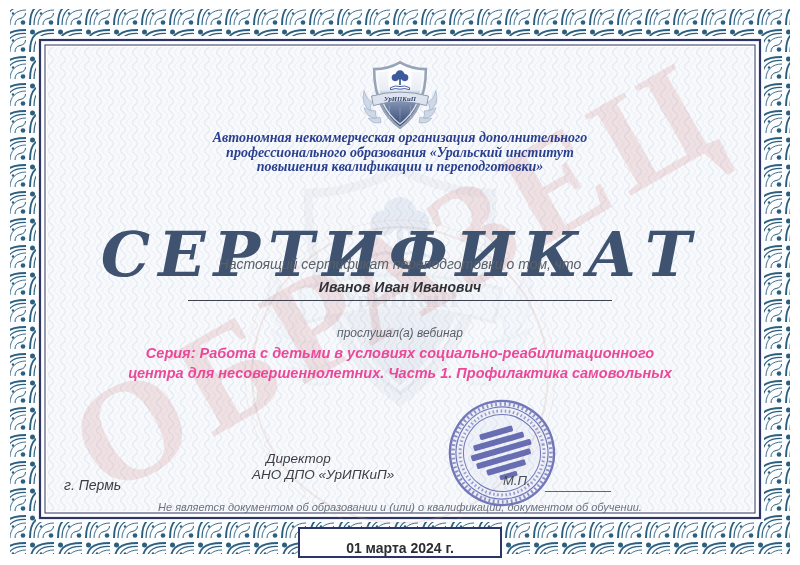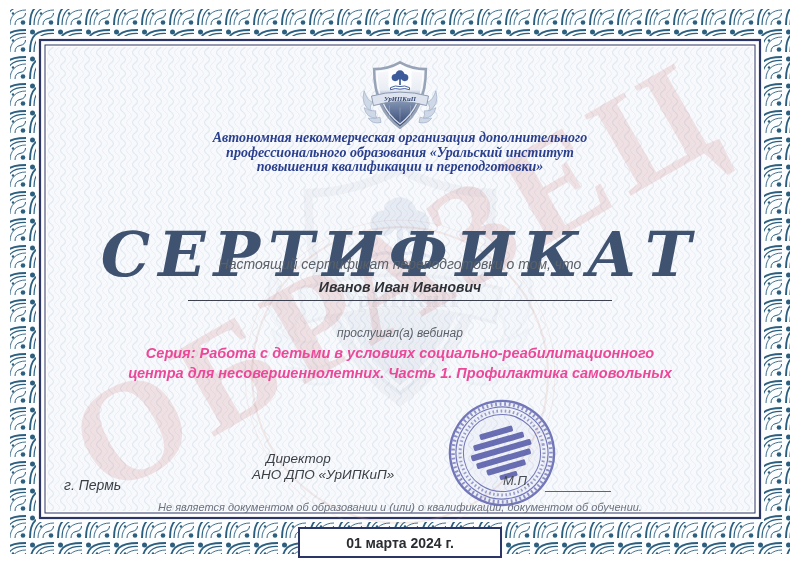--- a/index.html
+++ b/index.html
@@ -38,21 +38,21 @@
   .city{position:absolute;left:64px;top:477px;font-size:14px;color:#3a3f46;}
   .director{position:absolute;left:252px;top:451px;font-size:13.5px;line-height:16px;color:#3a3f46;text-align:left;}
   .director .dline1{margin-left:14px;}
   .stamp-wrap{position:absolute;left:440px;top:393px;width:124px;height:124px;z-index:1;}
   .mp{position:absolute;left:503px;top:473px;font-size:13px;color:#474c52;z-index:3;}
   .sig-line{position:absolute;left:545px;top:491px;width:66px;border-top:1.5px solid #61666c;z-index:3;}
   .disclaimer{top:501px;font-size:11px;color:#6b7280;}
   .date-box{
     position:absolute;left:298px;top:527px;width:200px;height:27px;z-index:3;
     background:#ffffff;border:2px solid #2c3666;
-    display:flex;align-items:center;justify-content:center;
+    display:flex;align-items:flex-end;justify-content:center;
     font-size:14px;font-weight:bold;color:#2a2d31;
   }
 </style>
 </head>
 <body>
 
 <div class="page">
 
   <svg class="bg-svg" width="800" height="565" viewBox="0 0 800 565" aria-hidden="true">
     <defs>

